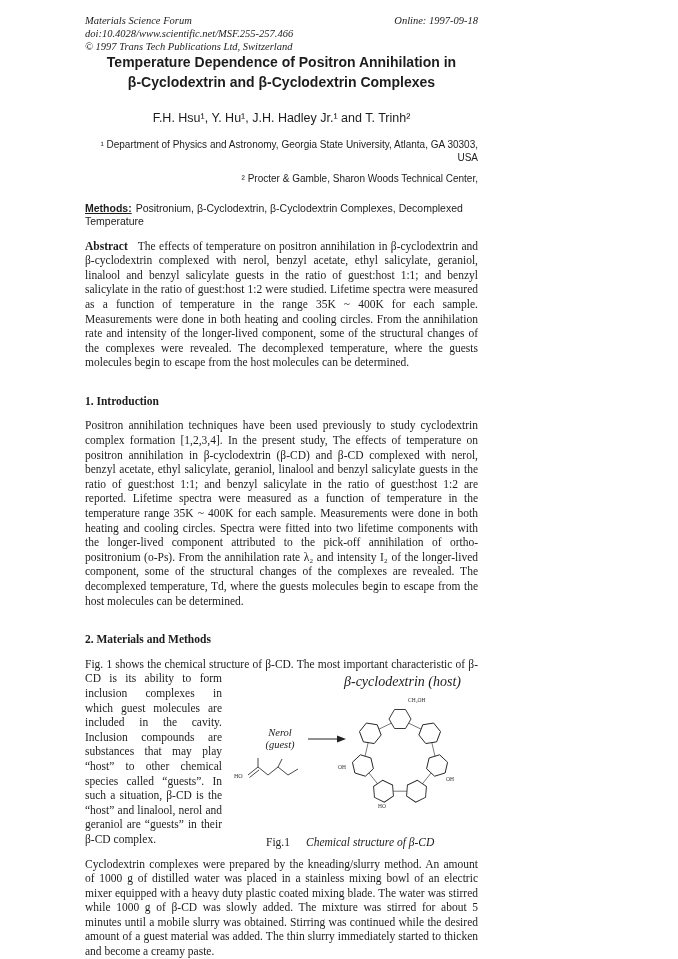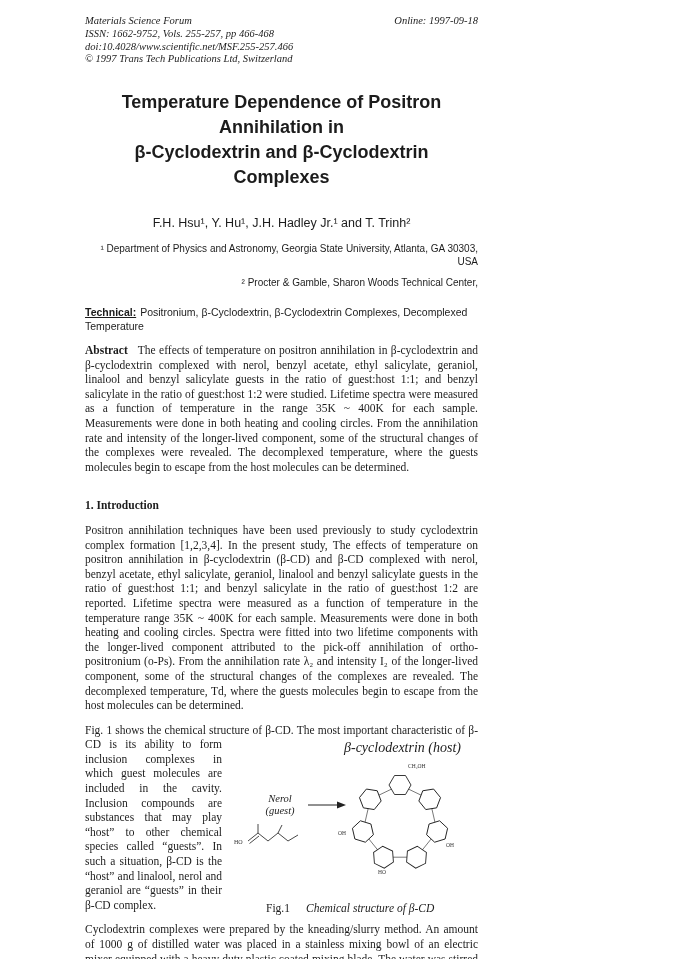--- a/index.html
+++ b/index.html
@@ -12,24 +12,24 @@
     font-size:11.5px; line-height:1.27;
     color:#1c1c1c;
     background:#ffffff;
   }
   
   .hdr { display:flex; justify-content:space-between; align-items:flex-start;
          font-style:italic; font-size:10.5px; line-height:1.22; }
   .hdr-left div { white-space:nowrap; }
   .hdr-right { white-space:nowrap; }
   
-  .title { margin-top:24px; text-align:center;
+  .title { text-align:center;
            font-family:"Liberation Sans", sans-serif;
-           font-weight:bold; font-size:18px; line-height:1.38; }
-  .authors { margin-top:26px; text-align:center;
+           font-weight:bold; font-size:14px; line-height:1.38; }
+  .authors { margin-top:19px; text-align:center;
              font-family:"Liberation Sans", sans-serif; font-size:12.5px; }
   .affil { text-align:right; font-family:"Liberation Sans", sans-serif;
            font-size:10px; line-height:1.3; }
   .affil-1 { margin-top:11px; }
   .affil-2 { margin-top:8px; }
   
   .kw { margin-top:17px; font-family:"Liberation Sans", sans-serif; font-size:10.5px; }
   .kw-label { font-weight:bold; text-decoration:underline; }
   .kw-text { margin-left:4px; }
   
@@ -64,47 +64,47 @@
   .mol-label { font-family:"Liberation Serif", serif; }
 </style>
 </head>
 <body>
 
 <div class="page">
 
   <div class="hdr">
     <div class="hdr-left">
       <div>Materials Science Forum</div>
-      <div>ISSN: 1662-9752, Vols. 255-257, pp 466-468</div>
       <div>doi:10.4028/www.scientific.net/MSF.255-257.466</div>
       <div>© 1997 Trans Tech Publications Ltd, Switzerland</div>
     </div>
     <div class="hdr-right">Online: 1997-09-18</div>
   </div>
 
   <div class="title">
     <div>Temperature Dependence of Positron Annihilation in</div>
     <div>β-Cyclodextrin and β-Cyclodextrin Complexes</div>
   </div>
 
   <div class="authors">F.H. Hsu¹, Y. Hu¹, J.H. Hadley Jr.¹ and T. Trinh²</div>
   <div class="affil affil-1">¹ Department of Physics and Astronomy, Georgia State University, Atlanta, GA 30303, USA</div>
   <div class="affil affil-2">² Procter &amp; Gamble, Sharon Woods Technical Center,</div>
 
   <div class="kw">
-    <span class="kw-label">Technical:</span><span class="kw-text">Positronium, β-Cyclodextrin, β-Cyclodextrin Complexes, Decomplexed Temperature</span>
+    <span class="kw-label">Methods:</span><span class="kw-text">Positronium, β-Cyclodextrin, β-Cyclodextrin Complexes, Decomplexed Temperature</span>
   </div>
 
   <p class="body-text abstract">
     <span class="abstract-label">Abstract</span><span class="abstract-body">The effects of temperature on positron annihilation in β-cyclodextrin and β-cyclodextrin complexed with nerol, benzyl acetate, ethyl salicylate, geraniol, linalool and benzyl salicylate guests in the ratio of guest:host 1:1; and benzyl salicylate in the ratio of guest:host 1:2 were studied.  Lifetime spectra were measured as a function of temperature in the range 35K ~ 400K for each sample.  Measurements were done in both heating and cooling circles.  From the annihilation rate and intensity of the longer-lived component, some of the structural changes of the complexes were revealed.  The decomplexed temperature, where the guests molecules begin to escape from the host molecules can be determined.</span>
   </p>
 
   <div class="sec-heading">1. Introduction</div>
   <p class="body-text">Positron annihilation techniques have been used previously to study cyclodextrin complex formation [1,2,3,4].  In the present study, The effects of temperature on positron annihilation in β-cyclodextrin (β-CD) and β-CD complexed with nerol, benzyl acetate, ethyl salicylate, geraniol, linalool and benzyl salicylate guests in the ratio of guest:host 1:1; and benzyl salicylate in the ratio of guest:host 1:2 are reported.  Lifetime spectra were measured as a function of temperature in the temperature range 35K ~ 400K for each sample.  Measurements were done in both heating and cooling circles.  Spectra were fitted into two lifetime components with the longer-lived component attributed to the pick-off annihilation of ortho-positronium (o-Ps).  From the annihilation rate λ₂ and intensity I₂ of the longer-lived component, some of the structural changes of the complexes are revealed.  The decomplexed temperature, Td, where the guests molecules begin to escape from the host molecules can be determined.</p>
 
+  <div class="sec-heading">2. Materials and Methods</div>
 
   <p class="body-text">
     <span>Fig. 1 shows the chemical structure of β-CD. The most important characteristic of  β-CD is its ability to </span><span class="figure">
         <span class="fig-host">β-cyclodextrin (host)</span>
         <span class="fig-guest">
           <span>Nerol</span>
           <span>(guest)</span>
         </span>
         <svg class="fig-svg" width="246" height="142" viewBox="0 0 246 142">
 

